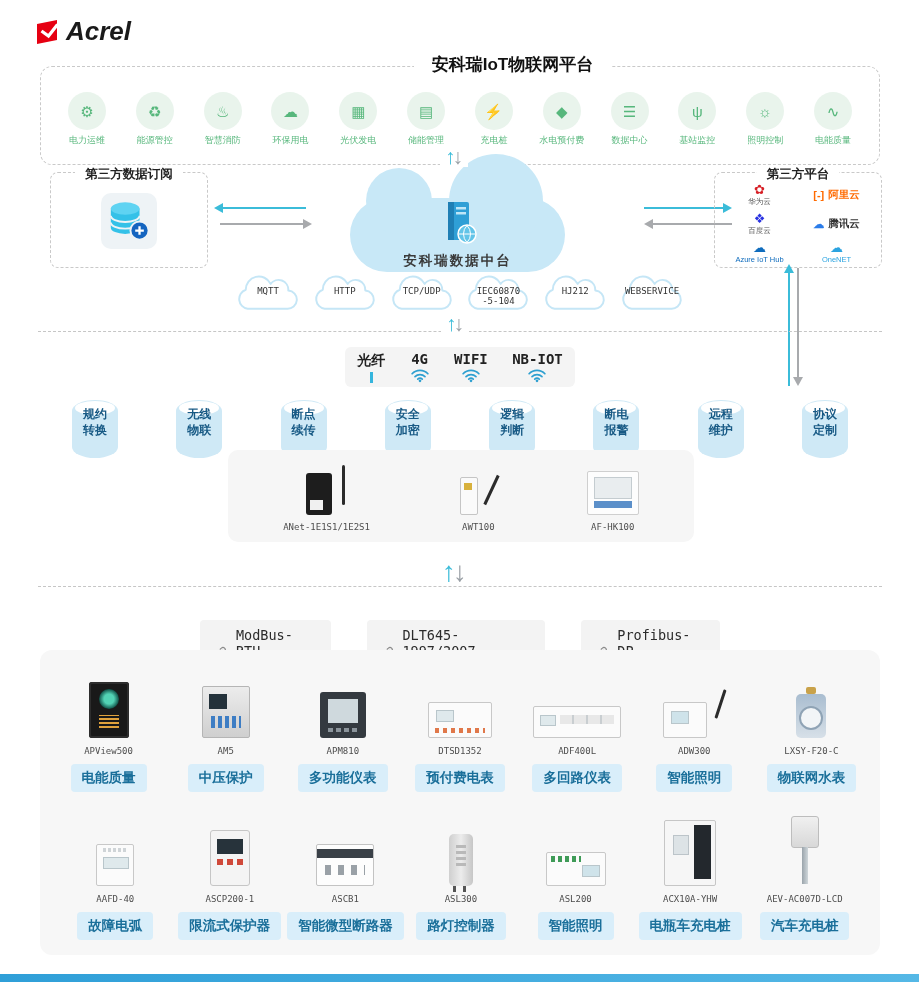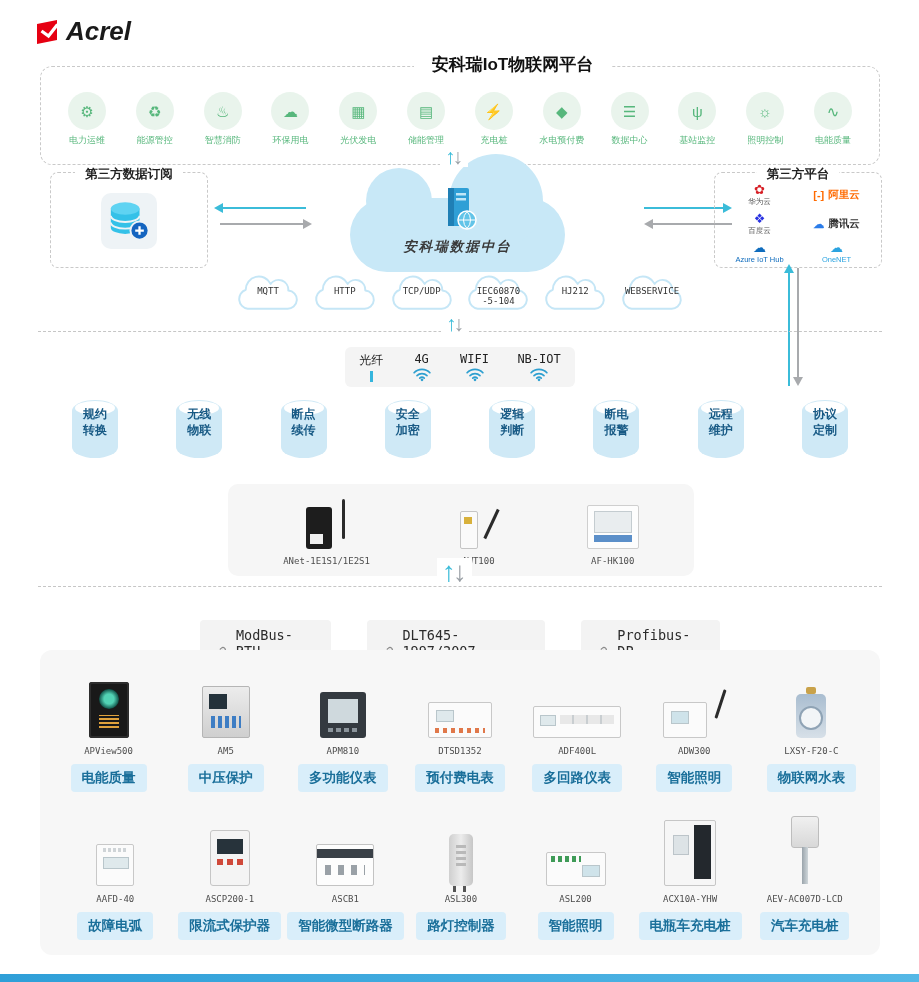--- a/index.html
+++ b/index.html
@@ -53,50 +53,50 @@
   .va{position:absolute;width:2px;}
   .va.cyan{background:#3bbcd9;color:#3bbcd9;}
   .va.gray{background:#a8aaad;color:#a8aaad;}
   .va.head-u::before{content:"";position:absolute;top:-9px;left:-4px;border:5px solid transparent;border-bottom:9px solid currentColor;}
   .va.head-d::after{content:"";position:absolute;bottom:-9px;left:-4px;border:5px solid transparent;border-top:9px solid currentColor;}
 
   
   .big-cloud{position:absolute;left:350px;top:198px;width:215px;height:74px;background:#c8e8f7;border-radius:44px;}
   .big-cloud::before{content:"";position:absolute;left:16px;top:-30px;width:66px;height:66px;border-radius:50%;background:#c8e8f7;}
   .big-cloud::after{content:"";position:absolute;right:22px;top:-44px;width:94px;height:94px;border-radius:50%;background:#c8e8f7;}
-  .cloud-inner{position:absolute;left:350px;top:186px;width:215px;text-align:center;z-index:2;font-style:italic;}
+  .cloud-inner{position:absolute;left:350px;top:200px;width:215px;text-align:center;z-index:2;}
   .cloud-label{margin-top:2px;font-size:13.5px;font-weight:600;color:#3a3a3a;letter-spacing:2px;}
 
   
   .pclouds{position:absolute;left:232px;top:272px;width:456px;display:flex;justify-content:space-between;z-index:2;}
   .pcloud{position:relative;width:72px;height:46px;}
   .pcloud svg{position:absolute;left:0;top:0;width:72px;height:46px;}
   .pc-text{position:absolute;left:0;top:14px;width:100%;text-align:center;font-size:9px;color:#333;line-height:1.15;}
   .pc-text span{display:block;}
 
   
   .sep{position:absolute;left:38px;width:844px;border-top:1.5px dashed #c6c6c6;}
   .sep1{top:331px;}
   .sep2{top:586px;}
 
   
   .conn-bar{position:absolute;left:345px;top:347px;width:230px;height:40px;background:#f4f4f4;border-radius:6px;display:flex;justify-content:space-around;align-items:center;z-index:2;}
   .conn-item{display:flex;flex-direction:column;align-items:center;}
-  .conn-label{font-size:12px;font-weight:normal;color:#222;}
+  .conn-label{font-size:14px;font-weight:bold;color:#222;}
   .fiber-bar{width:3px;height:11px;background:#35b5dd;margin-top:2px;}
 
   
   .cyl-row{position:absolute;left:72px;top:400px;width:776px;display:flex;justify-content:space-between;}
   .cyl{position:relative;width:46px;height:58px;background:#cfe9f6;border-radius:23px/11px;}
   .cyl::before{content:"";position:absolute;top:1px;left:3px;right:3px;height:14px;background:#fff;border-radius:50%;}
   .cyl-text{position:absolute;left:0;top:7px;width:100%;text-align:center;font-size:12px;font-weight:bold;color:#185a85;line-height:1.3;}
   .cyl-text span{display:block;}
 
   
-  .gw-box{position:absolute;left:228px;top:484px;width:466px;height:92px;background:#f6f6f6;border-radius:10px;display:flex;justify-content:space-around;align-items:flex-end;padding:0 10px;box-sizing:border-box;}
+  .gw-box{position:absolute;left:228px;top:450px;width:466px;height:92px;background:#f6f6f6;border-radius:10px;display:flex;justify-content:space-around;align-items:flex-end;padding:0 10px;box-sizing:border-box;}
   .gw{display:flex;flex-direction:column;align-items:center;}
   .gw-devarea{height:52px;display:flex;align-items:flex-end;}
   .gw-label{margin:7px 0 10px;font-size:9px;color:#4d4d4d;}
 
   
   .tags-row{position:absolute;left:200px;top:606px;width:520px;display:flex;justify-content:center;gap:36px;}
   .tag{display:flex;align-items:flex-end;background:#f3f3f3;border-radius:4px;padding:7px 14px;margin-top:14px;}
   .tag svg{margin-right:8px;}
   .tag-label{font-size:13.5px;color:#2b2b2b;}
 

